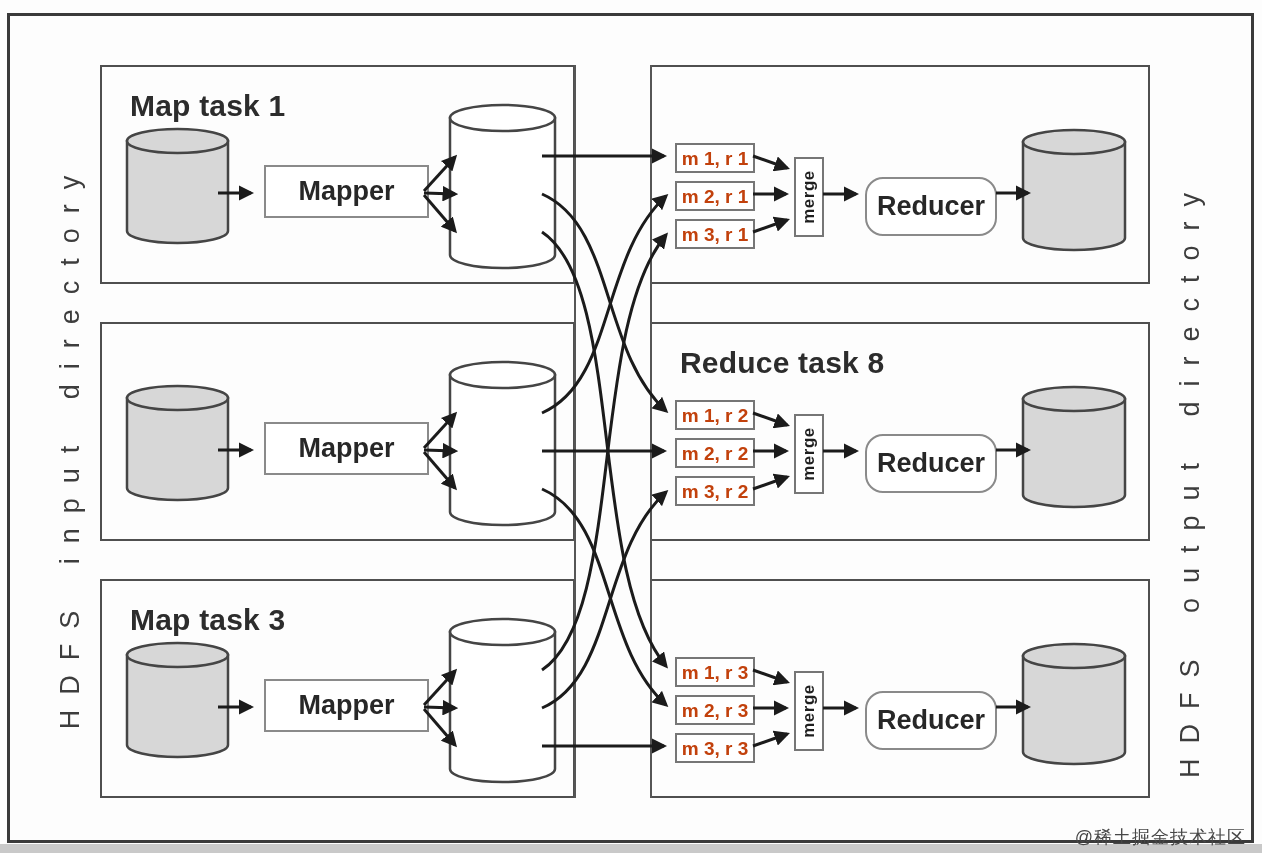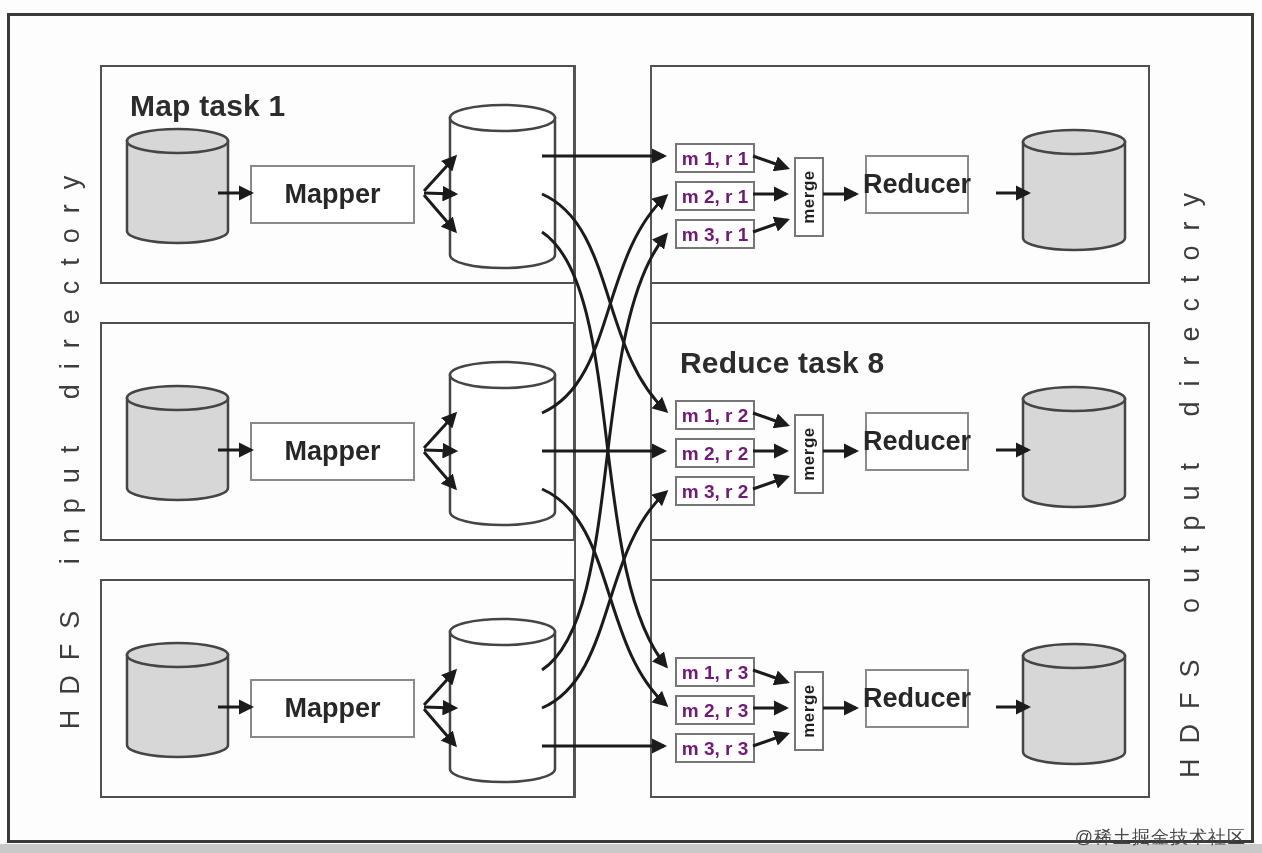--- a/index.html
+++ b/index.html
@@ -15,33 +15,33 @@
     letter-spacing:15px;word-spacing:9px;transform:translate(-50%,-50%) rotate(-90deg);
   }
   .wires{position:absolute;left:0;top:0;z-index:2;}
   .panel{position:absolute;border:2px solid #4f4f4f;background:transparent;z-index:1;}
   .panel.map{left:100px;width:475px;height:219px;}
   .panel.reduce{left:650px;width:500px;height:219px;}
   .ptitle{position:absolute;left:28px;top:10px;font-size:30px;font-weight:600;color:#2c2c2c;letter-spacing:0.2px;margin-top:12px;}
   .sbox{
     position:absolute;background:#ffffff;border:2px solid #767676;z-index:3;
     display:flex;align-items:center;justify-content:center;
-    font-size:19px;font-weight:700;color:#701a75;line-height:1;white-space:nowrap;
+    font-size:19px;font-weight:700;color:#c2410c;line-height:1;white-space:nowrap;
   }
   .mbox{left:38px;top:112px;width:79px;height:33px;}
   .obox{left:362px;width:80px;height:30px;}
   .ibox{left:23px;width:80px;height:30px;}
   .rbox{left:385px;top:112px;width:80px;height:31px;}
   .procbox{
     position:absolute;background:#ffffff;border:2px solid #8a8a8a;z-index:3;
     display:flex;align-items:center;justify-content:center;
     font-size:27px;font-weight:600;color:#272727;line-height:1;
   }
-  .mapper{left:148px;top:98px;width:165px;height:59px;}
-  .reducer{left:213px;top:88px;width:104px;height:59px;}
+  .mapper{left:162px;top:98px;width:165px;height:53px;}
+  .reducer{left:213px;top:110px;width:132px;height:59px;border-radius:18px;}
   .mergebox{
     position:absolute;left:142px;top:90px;width:30px;height:80px;background:#ffffff;
     border:2px solid #767676;z-index:3;display:flex;align-items:center;justify-content:center;
   }
   .mergebox .vtext{transform:rotate(-90deg);font-size:17px;font-weight:600;color:#1f1f1f;letter-spacing:0.5px;}
   .watermark{
     position:absolute;right:16px;bottom:4px;z-index:10;font-size:18px;color:#474747;letter-spacing:1px;
   }
 </style>
 </head>
@@ -169,20 +169,21 @@
 
   <div class="panel map" style="top:322px;">
     <div class="sbox mbox">m 2</div>
     <div class="procbox mapper">Mapper</div>
     <div class="sbox obox" style="top:76px;">m 2, r 1</div>
     <div class="sbox obox" style="top:114px;">m 2, r 2</div>
     <div class="sbox obox" style="top:152px;">m 2, r 3</div>
   </div>
 
   <div class="panel map" style="top:579px;">
+    <div class="ptitle">Map task 3</div>
     <div class="sbox mbox">m 3</div>
     <div class="procbox mapper">Mapper</div>
     <div class="sbox obox" style="top:76px;">m 3, r 1</div>
     <div class="sbox obox" style="top:114px;">m 3, r 2</div>
     <div class="sbox obox" style="top:152px;">m 3, r 3</div>
   </div>
 
   <div class="panel reduce" style="top:65px;">
     <div class="sbox ibox" style="top:76px;">m 1, r 1</div>
     <div class="sbox ibox" style="top:114px;">m 2, r 1</div>

